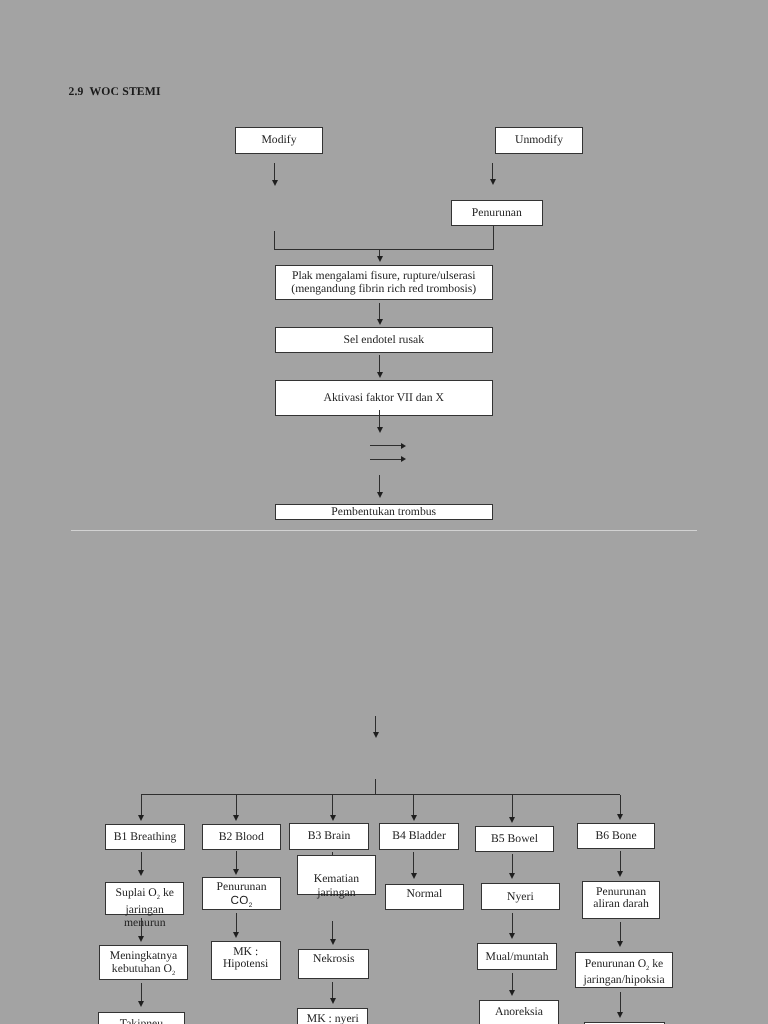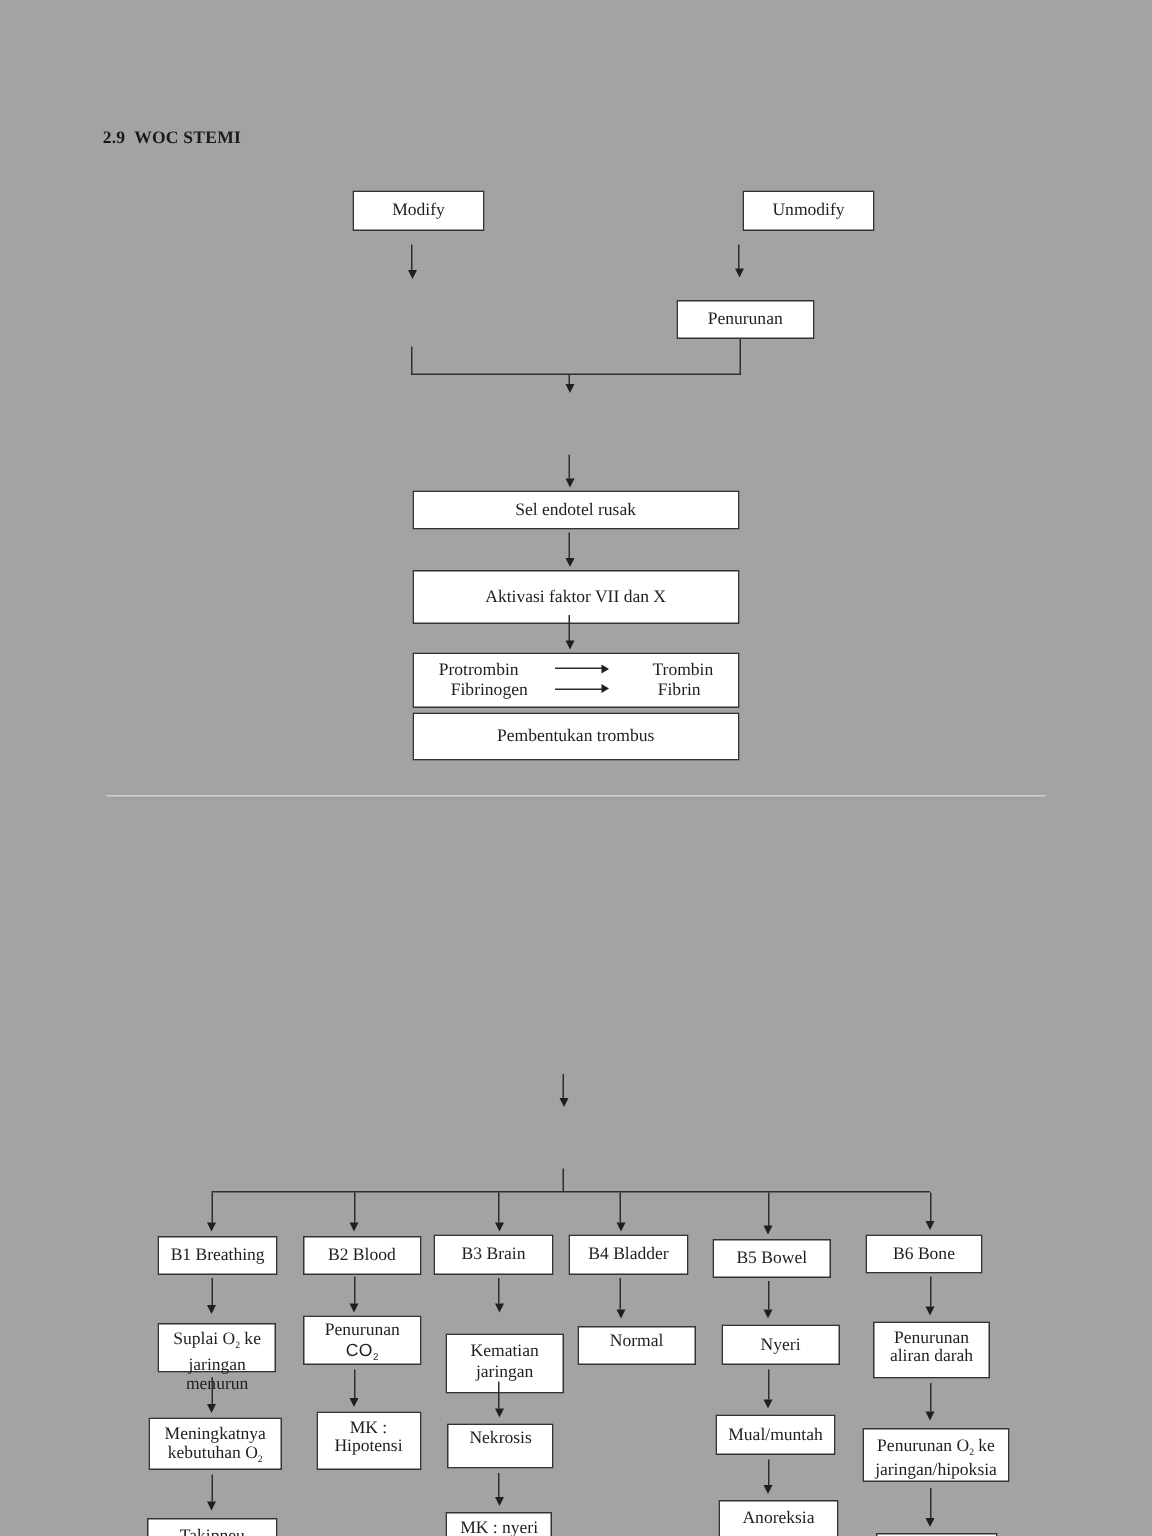--- a/index.html
+++ b/index.html
@@ -56,45 +56,43 @@
   <div class="vline" data-name="connector-unmodify-to-conginetal-shaft" style="left:492.4px;top:163px;height:16.8px;"></div>
   <div class="arw" data-name="connector-unmodify-to-conginetal-head" style="left:489.9px;top:179.4px;"></div>
   <div class="box" data-name="node-conginetal" style="left:450.8px;top:199.6px;width:92px;height:26px;">
       <span class="ln" data-name="node-conginetal-label">Penurunan</span>
     </div>
   <div class="vline" data-name="connector-merokok-down" style="left:274.2px;top:231.4px;height:18.5px;"></div>
   <div class="vline" data-name="connector-conginetal-down" style="left:492.8px;top:225.7px;height:24.2px;"></div>
   <div class="hline" data-name="connector-merge-bar" style="left:274.2px;top:249.4px;width:219.6px;"></div>
   <div class="vline" data-name="connector-merge-to-plak-shaft" style="left:379.3px;top:249.9px;height:6.6px;"></div>
   <div class="arw" data-name="connector-merge-to-plak-head" style="left:376.8px;top:256.1px;"></div>
+  <div class="box" data-name="node-plak" style="left:274.5px;top:265.4px;width:218.5px;height:34.2px;">
+      <span class="ln" data-name="node-plak-line1">Plak mengalami fisure, rupture/ulserasi</span>
+      <span class="ln" data-name="node-plak-line2">(mengandung fibrin rich red trombosis)</span>
+    </div>
   <div class="vline" data-name="connector-plak-to-selendotel-shaft" style="left:379.3px;top:303px;height:15.9px;"></div>
   <div class="arw" data-name="connector-plak-to-selendotel-head" style="left:376.8px;top:318.5px;"></div>
   <div class="box" data-name="node-sel-endotel" style="left:274.5px;top:327.2px;width:218.5px;height:26.2px;">
       <span class="ln" data-name="node-sel-endotel-label">Sel endotel rusak</span>
     </div>
   <div class="vline" data-name="connector-selendotel-to-aktivasi-shaft" style="left:379.3px;top:355px;height:17.8px;"></div>
   <div class="arw" data-name="connector-selendotel-to-aktivasi-head" style="left:376.8px;top:372.4px;"></div>
   <div class="box" data-name="node-aktivasi" style="left:274.5px;top:380.4px;width:218.5px;height:36px;">
       <span class="ln" data-name="node-aktivasi-label">Aktivasi faktor VII dan X</span>
     </div>
   <div class="vline" data-name="connector-aktivasi-to-reaction-shaft" style="left:379.3px;top:409.9px;height:17.7px;"></div>
   <div class="arw" data-name="connector-aktivasi-to-reaction-head" style="left:376.8px;top:427.2px;"></div>
-  <div class="rxn" data-name="node-reaction" style="left:274.5px;top:435.2px;width:218.5px;height:36.8px;">
-    <span class="rtxt" data-name="reaction-left-line1" style="left:17px;top:3.4px;">Protrombin</span>
-    <span class="rtxt" data-name="reaction-left-line2" style="left:25px;top:17.2px;">Fibrinogen</span>
-    <span class="rtxt" data-name="reaction-right-line1" style="left:159.5px;top:3.4px;">Trombin</span>
-    <span class="rtxt" data-name="reaction-right-line2" style="left:163px;top:17.2px;">Fibrin</span>
-  </div>
   <div class="hline" data-name="reaction-arrow1-shaft" style="left:369.5px;top:445.3px;width:32px;"></div>
   <div class="arwr" data-name="reaction-arrow1-head" style="left:401px;top:442.6px;"></div>
   <div class="hline" data-name="reaction-arrow2-shaft" style="left:369.5px;top:459.1px;width:32px;"></div>
   <div class="arwr" data-name="reaction-arrow2-head" style="left:401px;top:456.4px;"></div>
   <div class="vline" data-name="connector-reaction-to-pembentukan-shaft" style="left:379.3px;top:475.3px;height:16.7px;"></div>
   <div class="arw" data-name="connector-reaction-to-pembentukan-head" style="left:376.8px;top:491.6px;"></div>
-  <div class="box" data-name="node-pembentukan" style="left:274.5px;top:475px;width:218.5px;height:32px;">
+  <div class="box" data-name="node-pembentukan" style="left:274.5px;top:504px;width:218.5px;height:16px;">
       <span class="ln" data-name="node-pembentukan-label">Pembentukan trombus</span>
     </div>
   <div class="sep" data-name="page-separator" style="left:70.9px;top:530.2px;width:626.6px;"></div>
   <div class="vline" data-name="connector-oklusi-to-aliran-shaft" style="left:375.3px;top:716.2px;height:16.5px;"></div>
   <div class="arw" data-name="connector-oklusi-to-aliran-head" style="left:372.8px;top:732.3px;"></div>
   <div class="vline" data-name="connector-aliran-down" style="left:375.2px;top:778.9px;height:15.6px;"></div>
   <div class="hline" data-name="distribution-bar" style="left:141.2px;top:794px;width:479px;"></div>
   <div class="vline" data-name="branch1-drop-shaft" style="left:140.5px;top:794.5px;height:20.6px;"></div>
   <div class="arw" data-name="branch1-drop-head" style="left:138px;top:814.7px;"></div>
   <div class="box" data-name="branch1-head" style="left:105px;top:823.8px;width:80.2px;height:26.4px;">
@@ -135,21 +133,21 @@
       <span class="ln" data-name="branch2-step2-line1">MK :</span>
       <span class="ln" data-name="branch2-step2-line2">Hipotensi</span>
     </div>
   <div class="vline" data-name="branch3-drop-shaft" style="left:332px;top:794.5px;height:20.4px;"></div>
   <div class="arw" data-name="branch3-drop-head" style="left:329.5px;top:814.5px;"></div>
   <div class="box" data-name="branch3-head" style="left:289px;top:823px;width:80px;height:26.6px;">
       <span class="ln" data-name="branch3-head-label">B3 Brain</span>
     </div>
   <div class="vline" data-name="branch3-step1-connector-shaft" style="left:332px;top:851.5px;height:17.9px;"></div>
   <div class="arw" data-name="branch3-step1-connector-head" style="left:329.5px;top:869px;"></div>
-  <div class="box top" data-name="branch3-step1" style="left:297.2px;top:889px;width:78.5px;height:39.8px;padding-top:4px;">
+  <div class="box top" data-name="branch3-step1" style="left:297.2px;top:855px;width:78.5px;height:39.8px;padding-top:16px;">
       <span class="ln" data-name="branch3-step1-line1">Kematian</span>
       <span class="ln" data-name="branch3-step1-line2">jaringan</span>
     </div>
   <div class="vline" data-name="branch3-step2-connector-shaft" style="left:332px;top:921px;height:18.4px;"></div>
   <div class="arw" data-name="branch3-step2-connector-head" style="left:329.5px;top:939px;"></div>
   <div class="box top" data-name="branch3-step2" style="left:298.4px;top:949.2px;width:70.7px;height:29.8px;padding-top:2px;">
       <span class="ln" data-name="branch3-step2-line1">Nekrosis</span>
     </div>
   <div class="vline" data-name="branch3-step3-connector-shaft" style="left:332px;top:982px;height:15.9px;"></div>
   <div class="arw" data-name="branch3-step3-connector-head" style="left:329.5px;top:997.5px;"></div>

